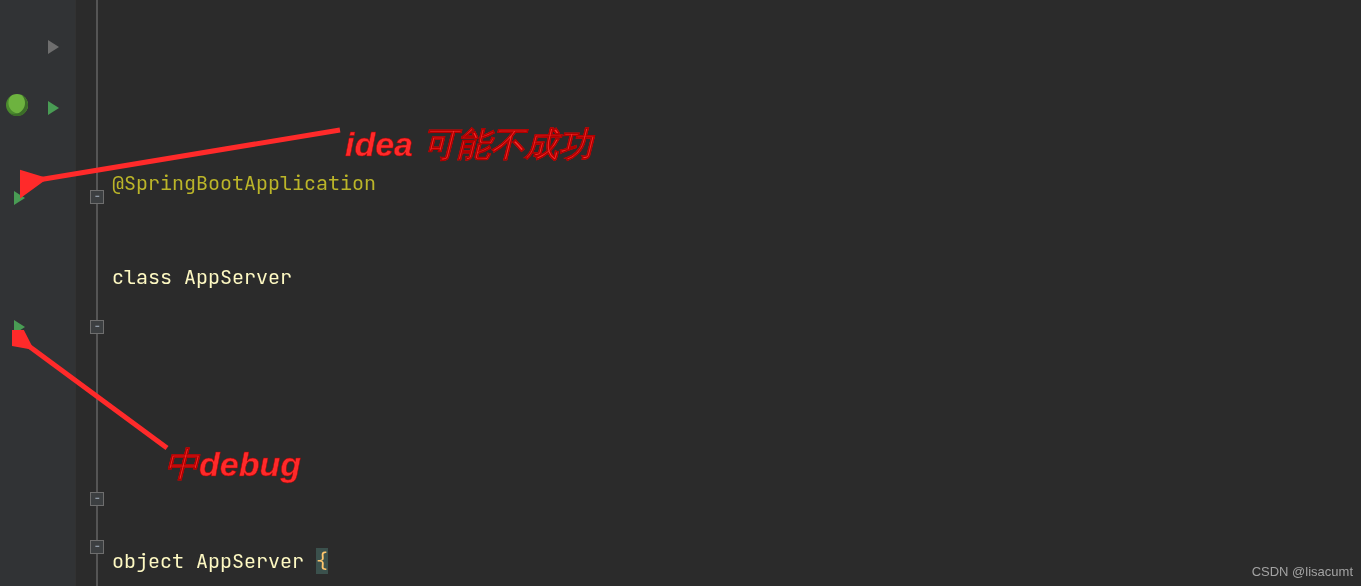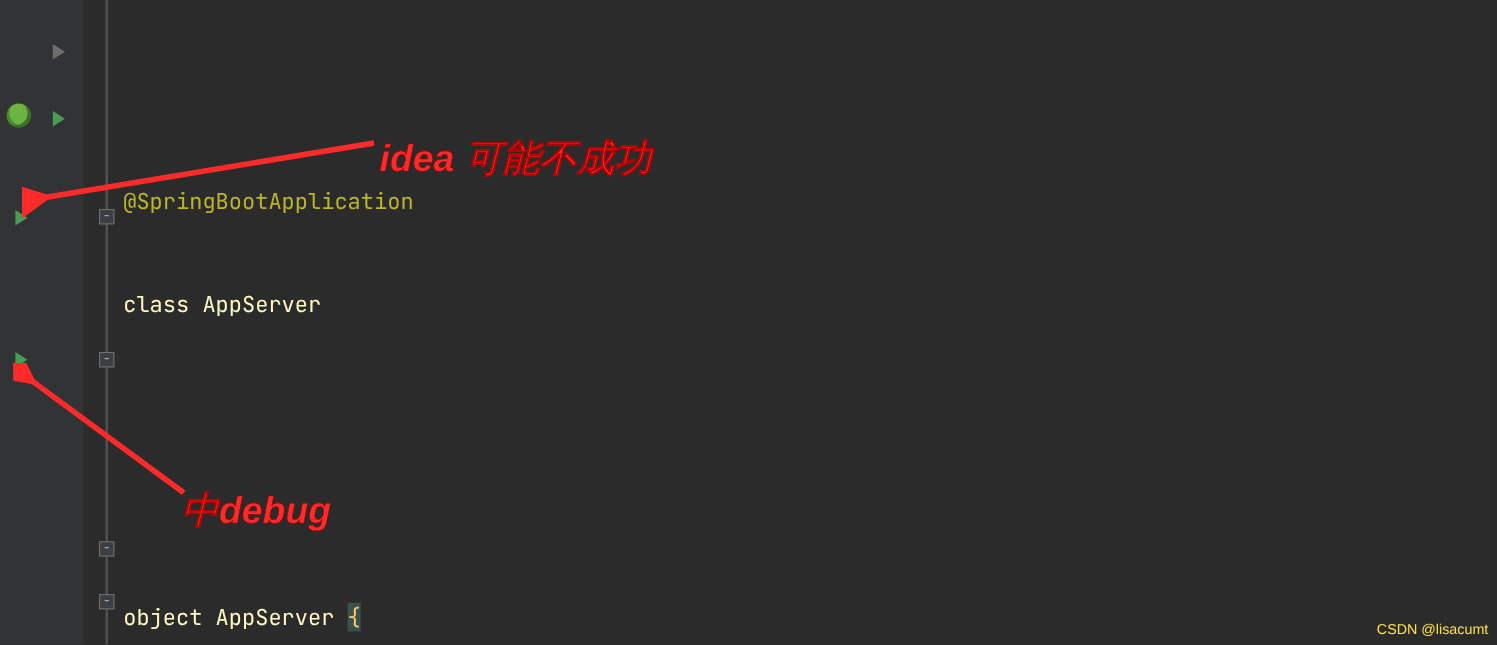--- a/index.html
+++ b/index.html
@@ -109,21 +109,21 @@
   }
   svg.arrow {
     position: absolute;
     pointer-events: none;
   }
   .watermark {
     position: absolute;
     right: 8px;
     bottom: 4px;
     font-size: 13px;
-    color: #fde047;
+    color: #a3a3a3;
     font-family: Arial, sans-serif;
   }
 </style>
 </head>
 <body>
 
 <div class="editor">
 
   <div class="gutter">
     <div class="gutter-inner">

